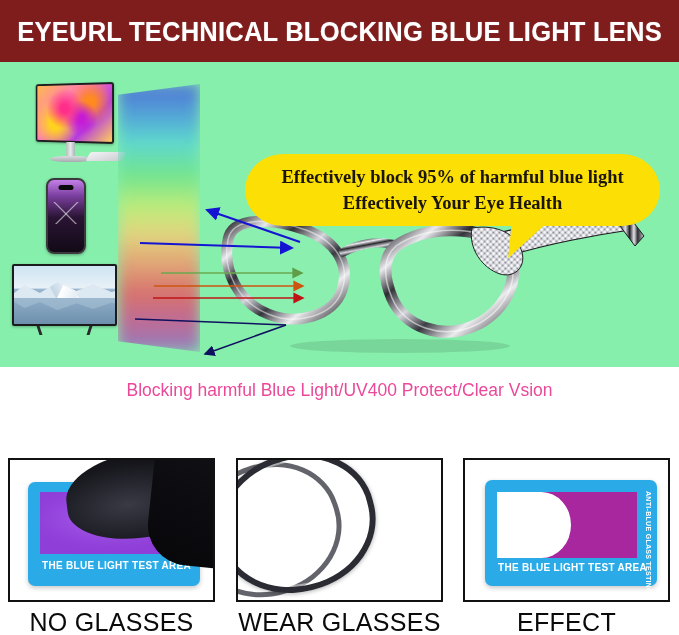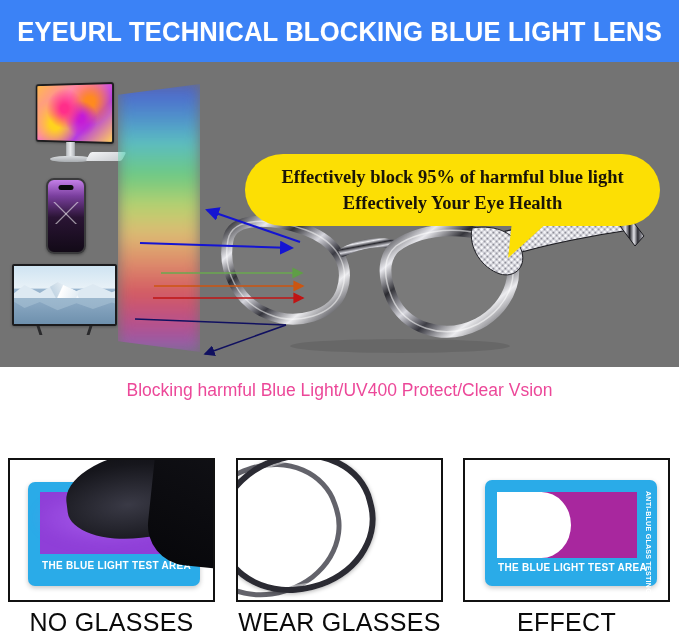--- a/index.html
+++ b/index.html
@@ -6,36 +6,36 @@
   html,body{ background:#ffffff; }
   body{
     width:679px; height:635px;
     font-family:"Liberation Sans", sans-serif;
     position:relative; overflow:hidden;
   }
 
   
   .banner{
     position:absolute; left:0; top:0; width:679px; height:64px;
-    background:#3b82f6;
+    background:#7f1d1d;
     display:flex; align-items:center; justify-content:center;
   }
   .banner-title{
     color:#ffffff;
     font-family:"Liberation Sans Narrow","Liberation Sans",sans-serif;
     font-weight:bold;
     font-size:27.5px;
     letter-spacing:0.2px;
     transform:scaleX(0.93);
     white-space:nowrap;
     text-shadow:0 0 1px rgba(255,255,255,.35);
   }
 
   
-  .hero{ position:absolute; left:0; top:62px; width:679px; height:305px; background:#737373; }
+  .hero{ position:absolute; left:0; top:62px; width:679px; height:305px; background:#86efac; }
 
   
   .devices{ position:absolute; left:12px; top:20px; width:105px; height:270px; }
 
   
   .imac{ position:absolute; left:14px; top:0px; width:88px; height:86px; }
   .imac-screen{
     position:absolute; left:0; top:0; width:88px; height:62px;
     background:
       radial-gradient(circle at 38% 42%, #ff2e8a 0 7%, rgba(255,46,138,0) 34%),

